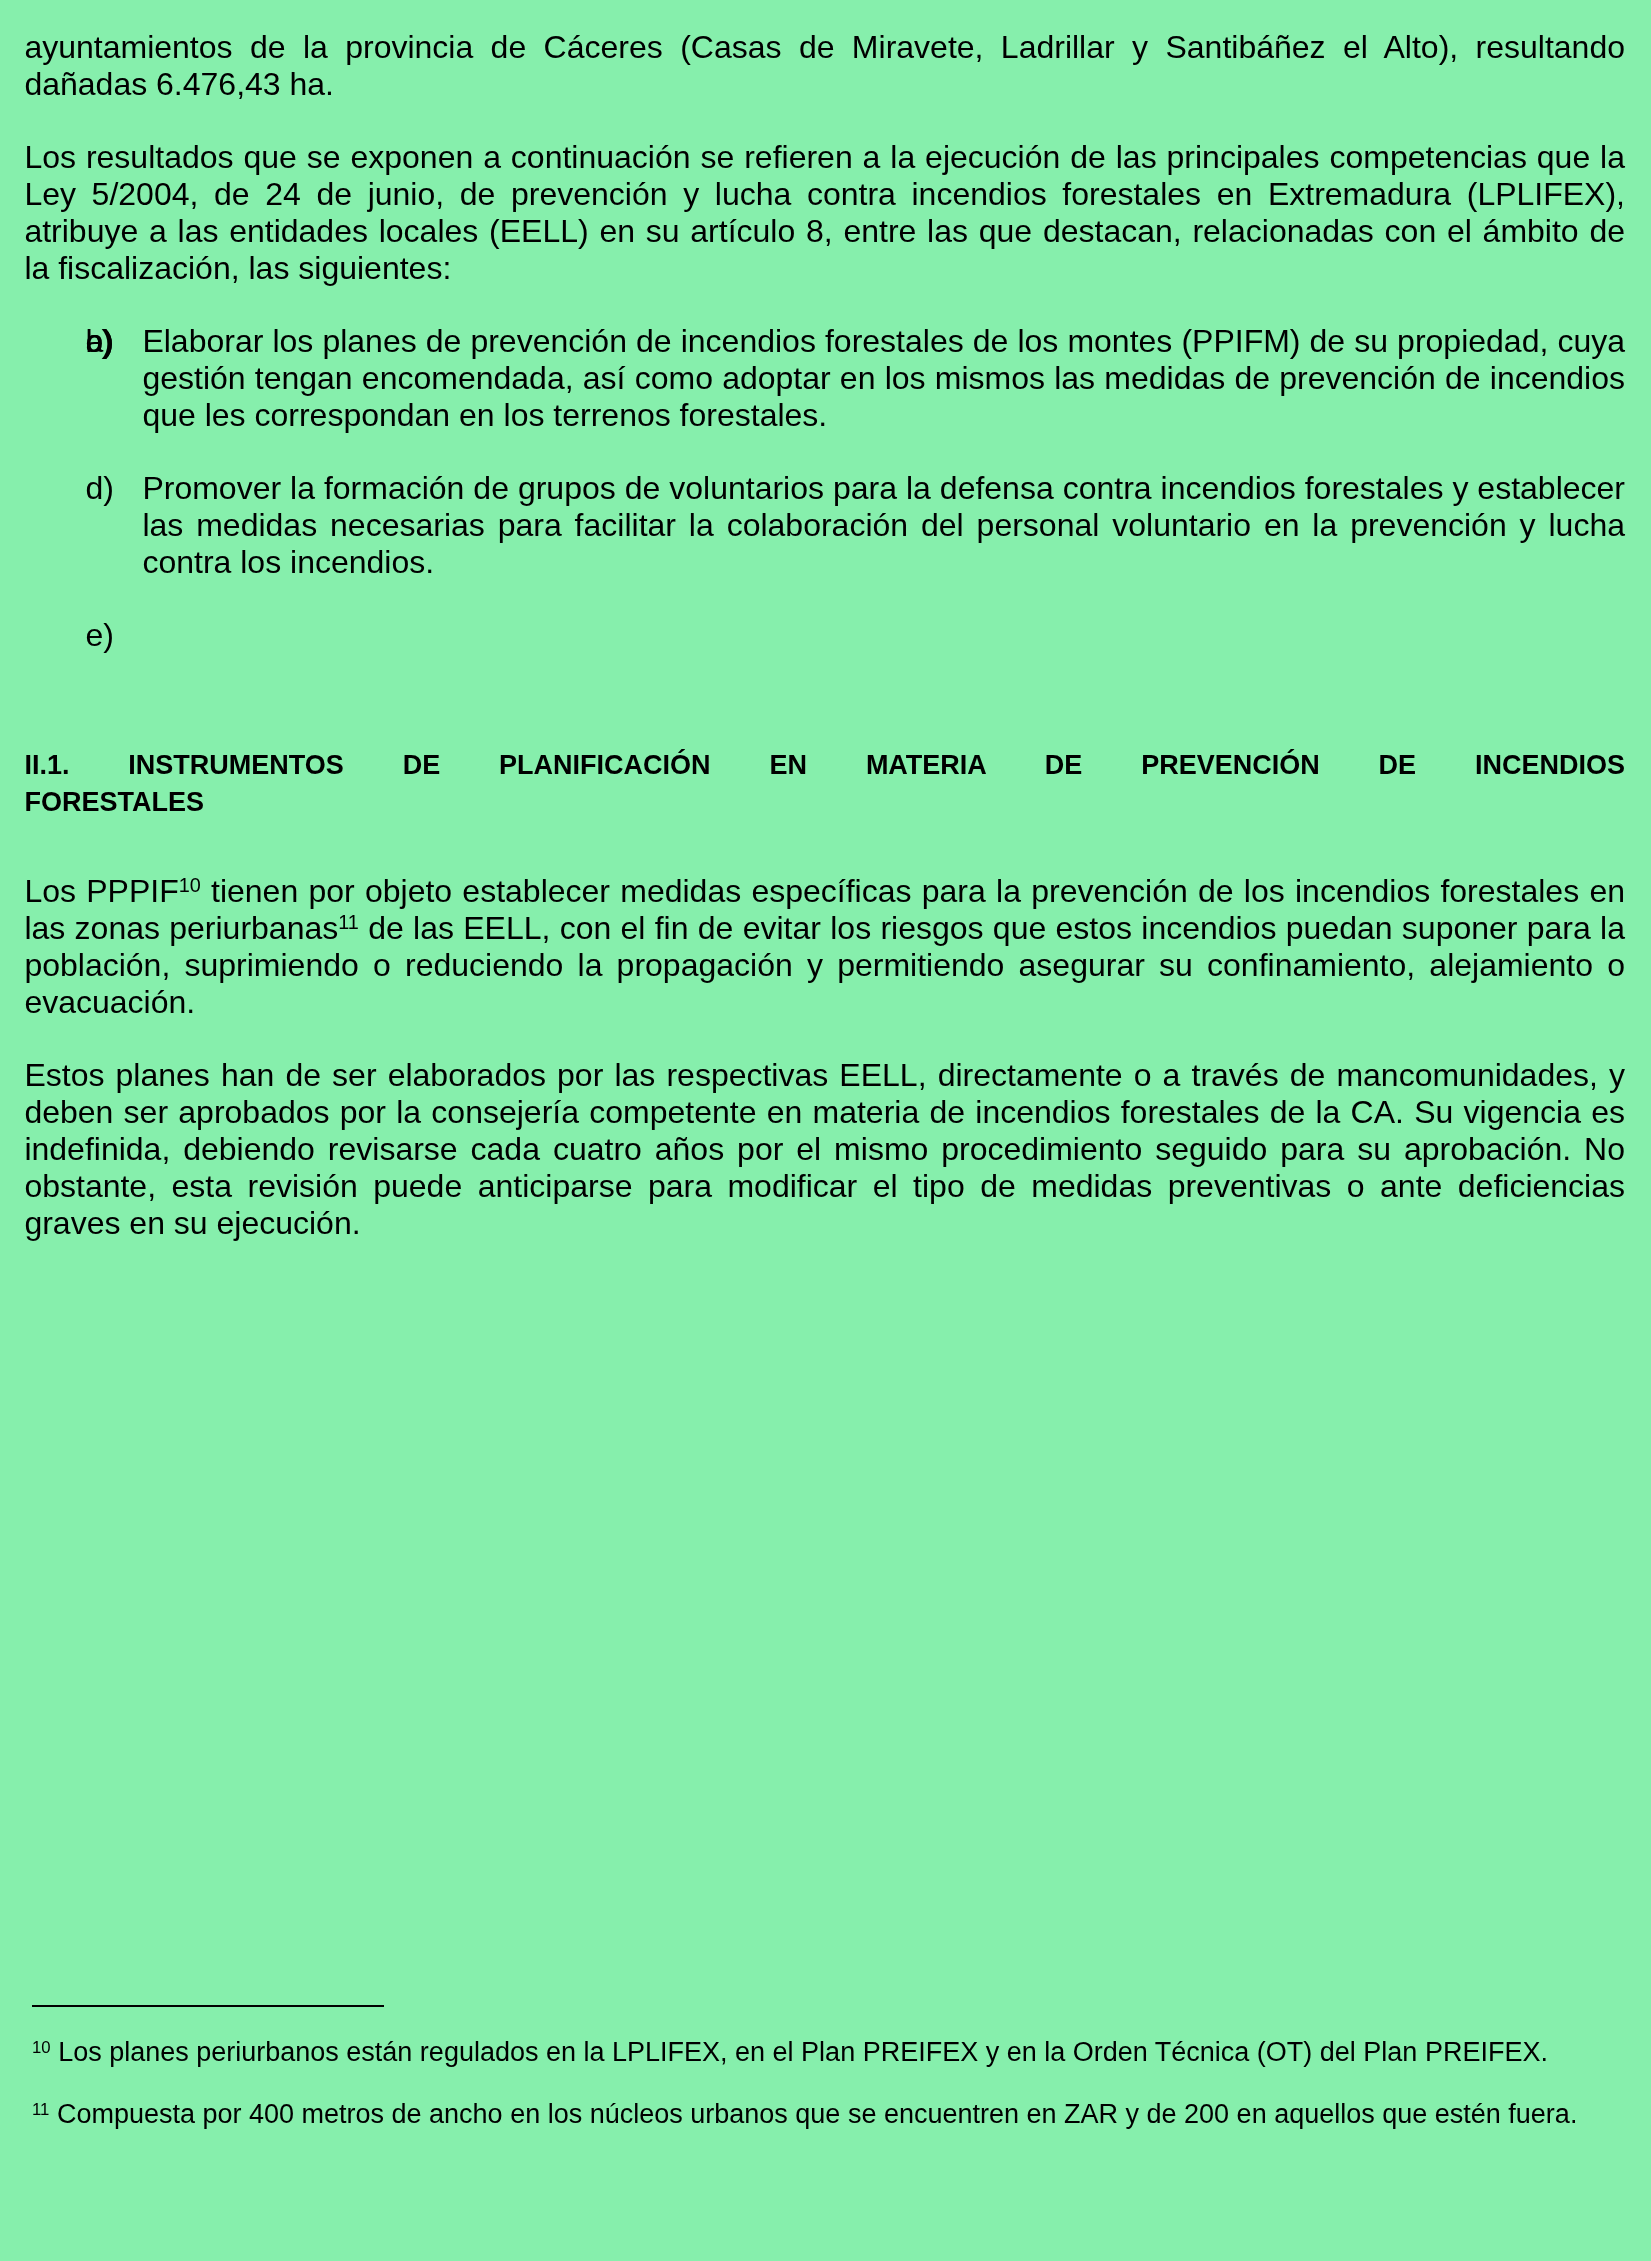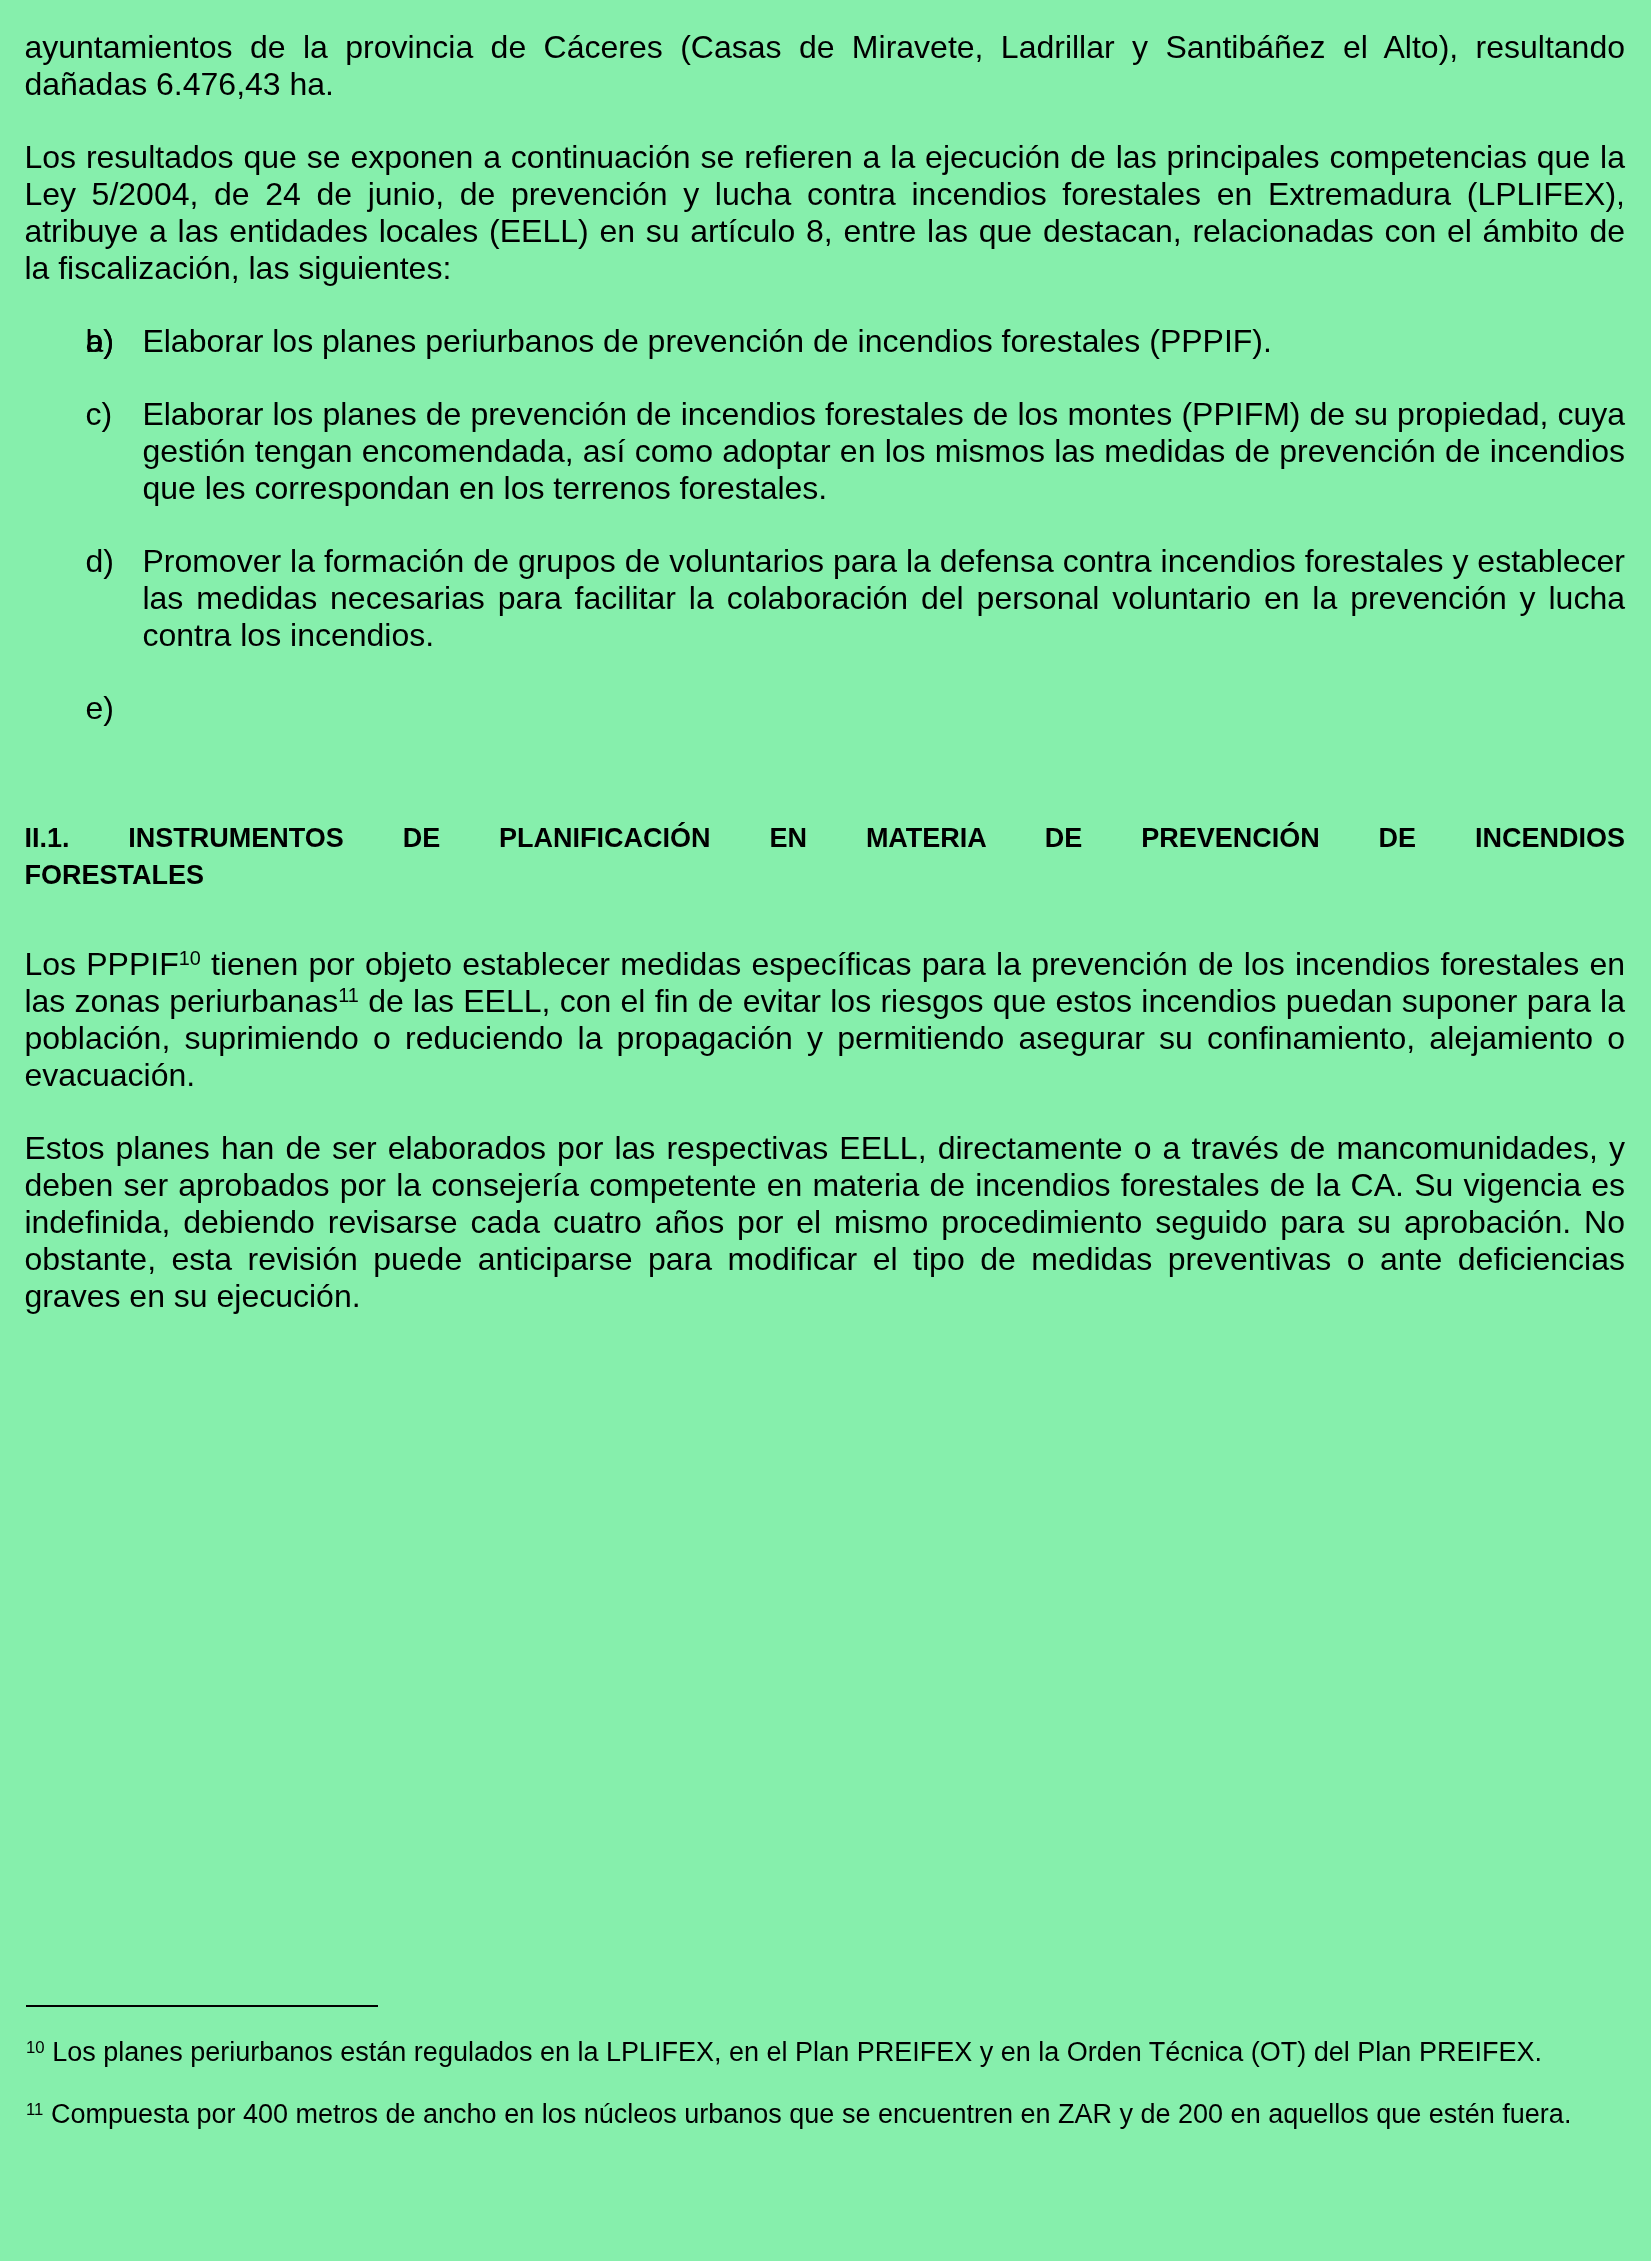--- a/index.html
+++ b/index.html
@@ -64,21 +64,21 @@
   sup.fn-ref {
     font-size: 0.62em;
     line-height: 0;
     vertical-align: baseline;
     position: relative;
     top: -0.48em;
   }
 
   .footnotes {
     position: absolute;
-    left: 26px;
+    left: 32px;
     right: 26px;
     top: 2005px;
     font-size: 27px;
     line-height: 33px;
   }
   .fn-rule {
     width: 352px;
     height: 0;
     border-top: 2.4px solid #000000;
     margin: 0 0 29px 0;
@@ -97,21 +97,20 @@
     <p class="body-par">ayuntamientos de la provincia de Cáceres (Casas de Miravete, Ladrillar y Santibáñez el Alto), resultando dañadas 6.476,43 ha.</p>
 
     <p class="body-par">Los resultados que se exponen a continuación se refieren a la ejecución de las principales competencias que la Ley 5/2004, de 24 de junio, de prevención y lucha contra incendios forestales en Extremadura (LPLIFEX), atribuye a las entidades locales (EELL) en su artículo 8, entre las que destacan, relacionadas con el ámbito de la fiscalización, las siguientes:</p>
 
     <ul class="legal-list">
       <li class="list-item">
         <span class="list-marker">a)</span>
       </li>
       <li class="list-item">
         <span class="list-marker">b)</span>
-        <span>Elaborar los planes periurbanos de prevención de incendios forestales (PPPIF).</span>
       </li>
       <li class="list-item">
         <span class="list-marker">c)</span>
         <span>Elaborar los planes de prevención de incendios forestales de los montes (PPIFM) de su propiedad, cuya gestión tengan encomendada, así como adoptar en los mismos las medidas de prevención de incendios que les correspondan en los terrenos forestales.</span>
       </li>
       <li class="list-item">
         <span class="list-marker">d)</span>
         <span>Promover la formación de grupos de voluntarios para la defensa contra incendios forestales y establecer las medidas necesarias para facilitar la colaboración del personal voluntario en la prevención y lucha contra los incendios.</span>
       </li>
       <li class="list-item">

